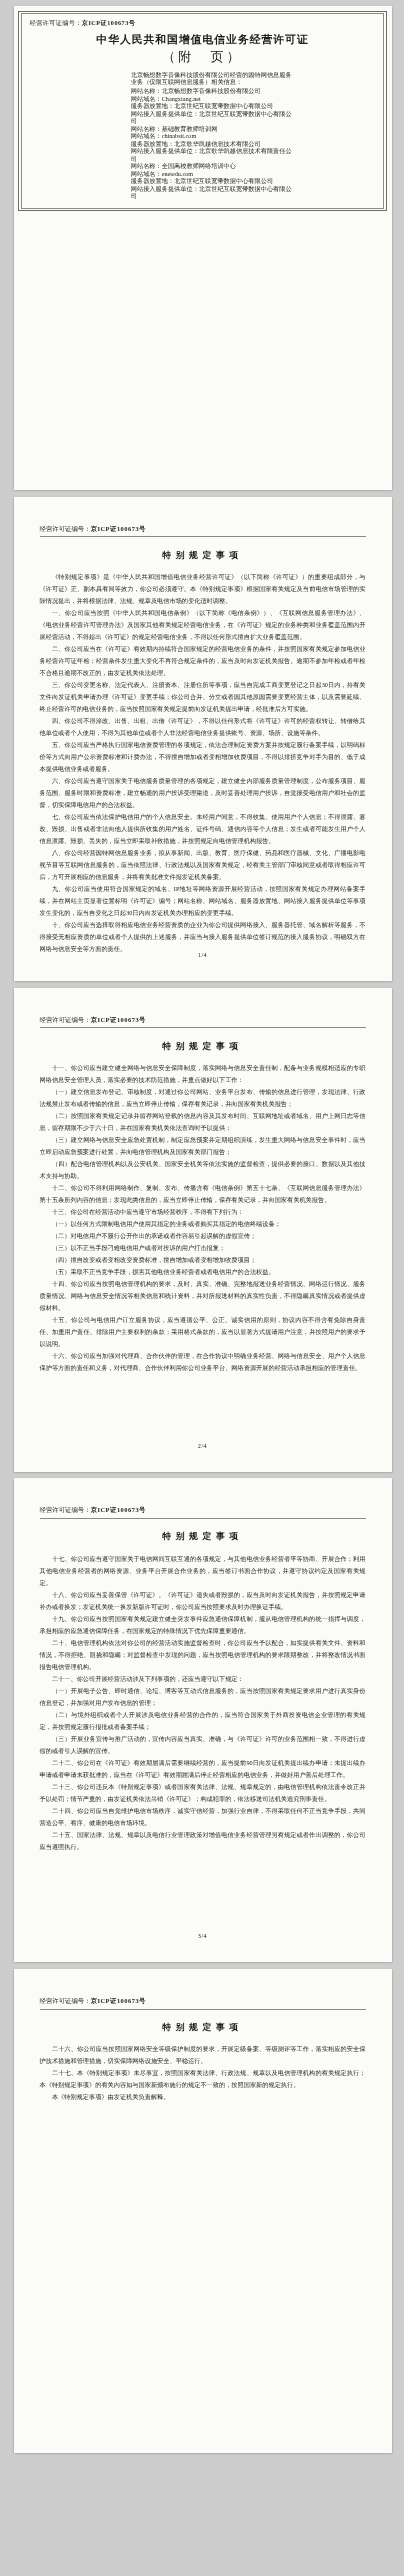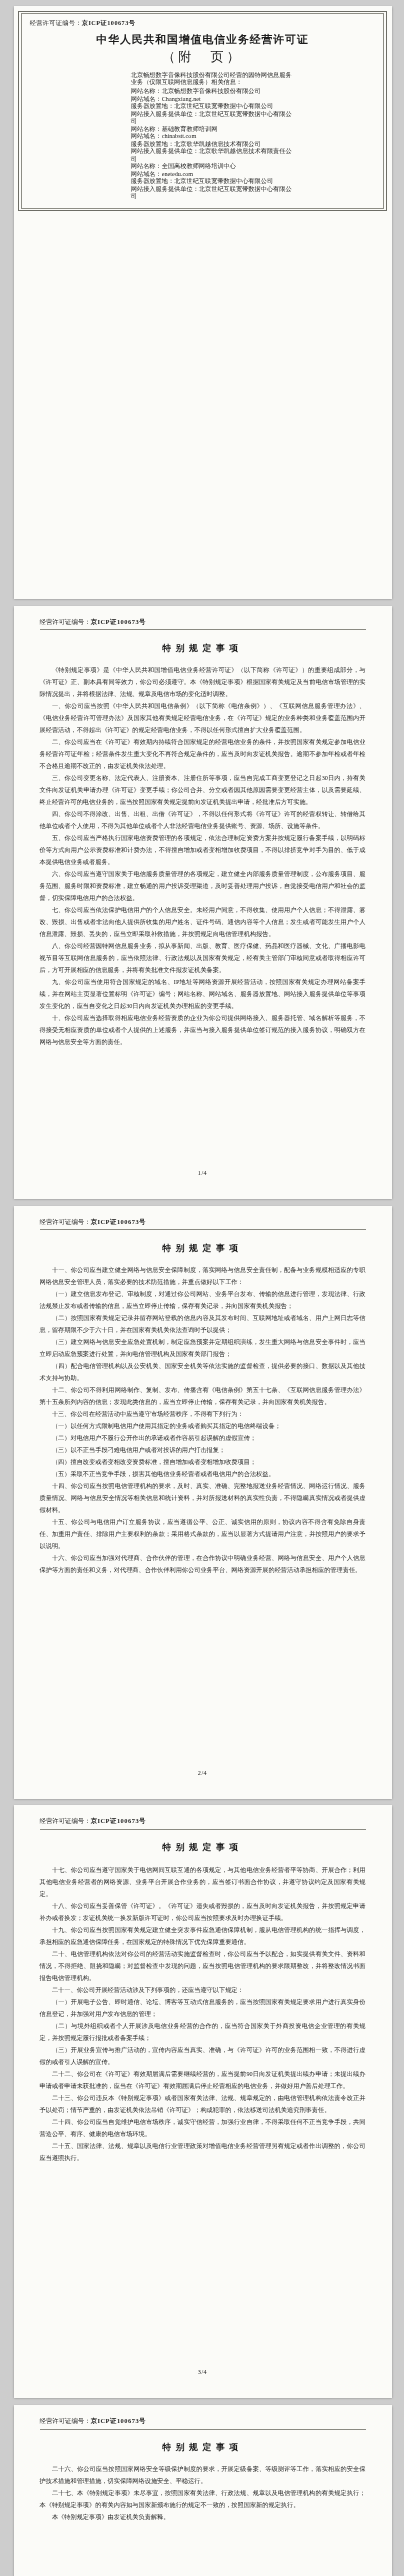--- a/index.html
+++ b/index.html
@@ -15,21 +15,21 @@
     padding: 6.2px 0 1px 0;
     box-sizing: border-box;
   }
   .page {
     width: 378px;
     margin: 0 auto 6.7px auto;
     background: #fbfbf8;
     box-shadow: 0 0.5px 2.1px rgba(0,0,0,0.35);
     position: relative;
     box-sizing: border-box;
-    height: 593px;
+    height: 484px;
     overflow: hidden;
   }
   
   .cert-page { padding: 4.6px; }
   .cert-frame {
     border: 1px solid #6d6d66;
     padding: 1.5px;
   }
   .cert-inner {
     border: 0.5px solid #8d8d85;
@@ -53,21 +53,21 @@
   }
   .cert-body {
     margin-left: 101px;
     width: 166px;
     font-size: 6.2px;
     line-height: 7.5px;
   }
   .cert-intro { margin: 0 0 1.5px 0; }
   .cert-info p { margin: 0; }
   
-  .prov-page { padding: 12px 26px 0 26px; }
+  .prov-page { padding: 28px 26px 0 26px; }
   .prov-header {
     font-size: 6.4px;
     padding-bottom: 2.6px;
     border-bottom: 0.5px solid #8a8a82;
   }
   .prov-title {
     text-align: center;
     font-size: 8.8px;
     font-weight: bold;
     letter-spacing: 4.6px;

